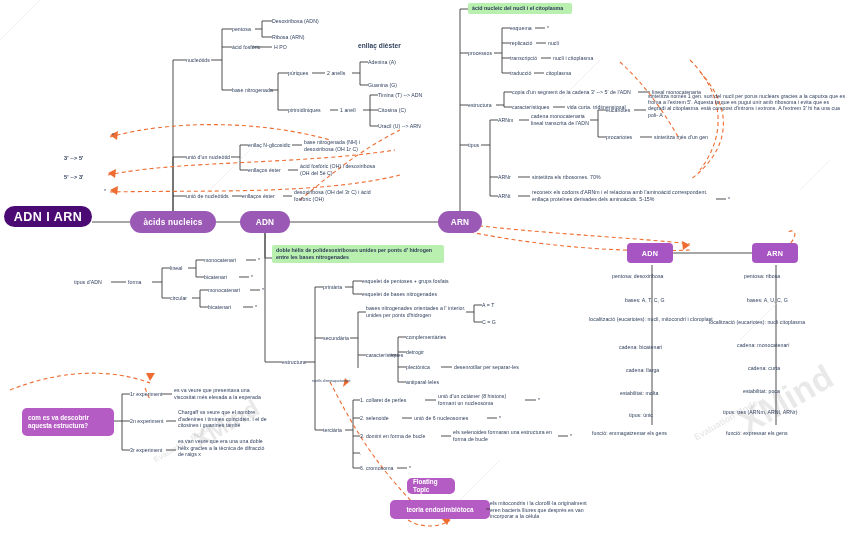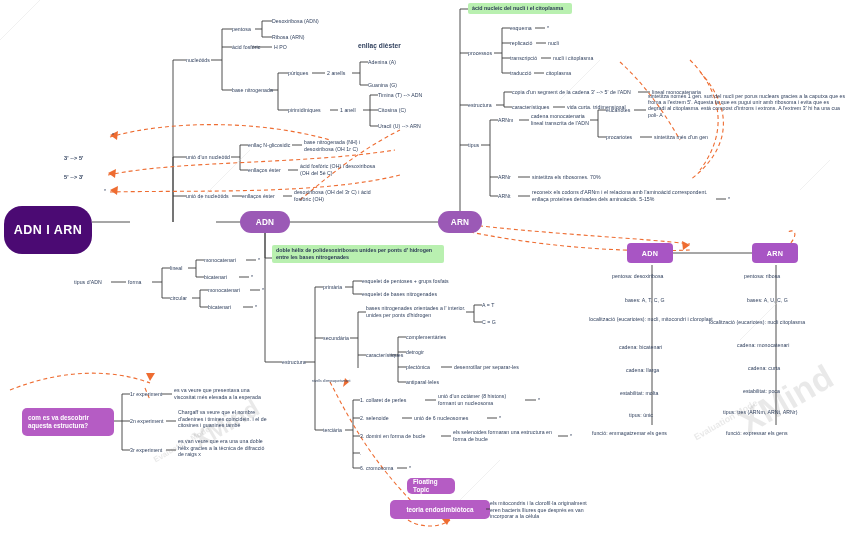--- a/index.html
+++ b/index.html
@@ -194,22 +194,23 @@
       <path d="M500 460 L460 500"></path>
         <path d="M830 160 L800 190"></path>
     </g>
   </svg>
 
   <div class="wmark" style="left:735px; top:380px; font-size:34px;">XMind</div>
   <div class="wmark" style="left:690px; top:415px; font-size:9px;">Evaluation Mode</div>
   <div class="wmark" style="left:190px; top:410px; font-size:24px;">XMind</div>
   <div class="wmark" style="left:150px; top:440px; font-size:8px;">Evaluation Mode</div>
 
-  <div class="root" style="left:4px; top:206px; width:88px; height:48px;">ADN I ARN</div>
-
+  <div class="root" style="left:4px; top:206px; width:88px; height:21px;">ADN I ARN</div>
+
+  <div class="major" style="left:130px; top:211px; width:86px; height:22px;">àcids nucleics</div>
   <div class="major" style="left:240px; top:211px; width:50px; height:22px;">ADN</div>
   <div class="major" style="left:438px; top:211px; width:44px; height:22px;">ARN</div>
 
   <div class="n" style="left:186px; top:57px;">nucleòtids</div>
   <div class="n" style="left:232px; top:26px;">pentosa</div>
   <div class="n" style="left:272px; top:18px;">Desoxiribosa (ADN)</div>
   <div class="n" style="left:272px; top:34px;">Ribosa (ARN)</div>
   <div class="n" style="left:232px; top:44px;">àcid fosfòric</div>
   <div class="n" style="left:274px; top:44px;">H  PO</div>
   <div class="n" style="left:232px; top:87px;">base nitrogenada</div>

